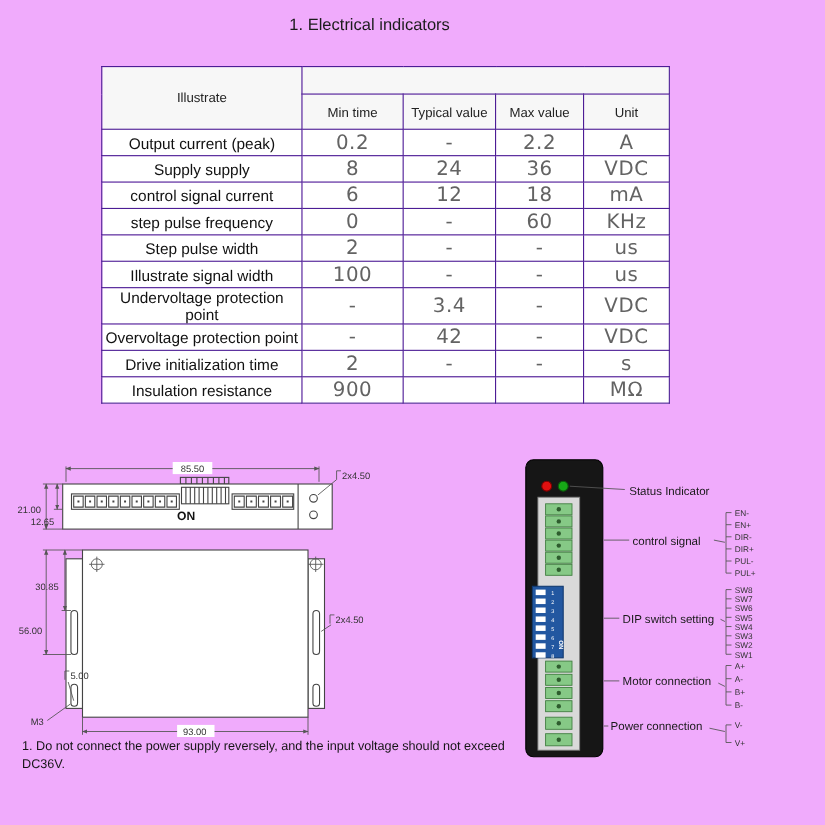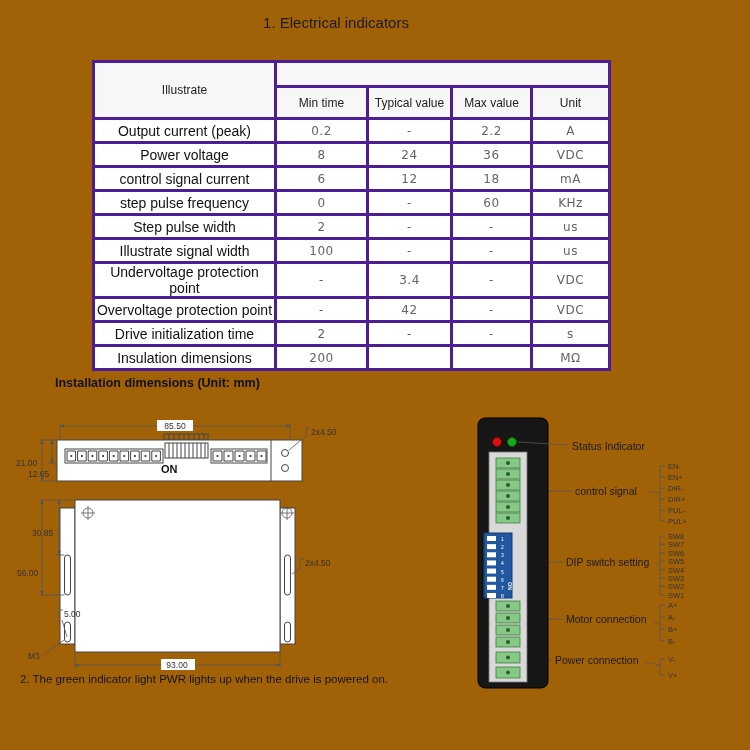--- a/index.html
+++ b/index.html
@@ -1,25 +1,25 @@
 <!DOCTYPE html>
 <html><head>
 <meta charset="utf-8">
 <style>
   *{margin:0;padding:0;box-sizing:border-box}
   html,body{width:750px;height:750px;background:#fff;font-family:"Liberation Sans",sans-serif}
-  .page{position:absolute;left:0;top:0;width:750px;height:750px;background:#a16207;overflow:hidden}
+  .page{position:absolute;left:0;top:0;width:750px;height:750px;background:#f0abfc;overflow:hidden}
   .title{position:absolute;left:136px;top:14px;width:400px;text-align:center;font-size:15px;color:#1b1b1b}
   .spec-table{position:absolute;left:92px;top:60px;border-collapse:collapse}
-  .spec-table th,.spec-table td{border:3px solid #4c1d95;text-align:center;vertical-align:middle}
+  .spec-table th,.spec-table td{border:1px solid #4c1d95;text-align:center;vertical-align:middle}
   .spec-table thead th{font-weight:normal;font-size:12px;color:#222;background:#f7f7f7}
   .th-band{height:25px}
   .hdr2 th{height:32px}
   .cell-name{font-size:14px;color:#111;height:24px;background:#fff}
-  .cell-val{font-family:"DejaVu Sans",sans-serif;font-size:12px;color:#636363;letter-spacing:.5px;background:#fff}
+  .cell-val{font-family:"DejaVu Sans",sans-serif;font-size:18px;color:#636363;letter-spacing:.5px;background:#fff}
   .install-title{position:absolute;left:55px;top:376px;font-size:12.5px;font-weight:bold;color:#111}
   .drawing{position:absolute;left:15px;top:410px}
   .driver-svg{position:absolute;left:460px;top:412px}
   .notice{position:absolute;left:20px;top:671px;width:455px;font-size:11.5px;color:#151515;line-height:1.4}
   svg text{font-family:"Liberation Sans",sans-serif}
   .dt{font-size:8.5px;fill:#333}
   .dim{stroke:#555;stroke-width:0.8;fill:none}
   .ln{stroke:#444;stroke-width:1;fill:none}
   .lbl{font-size:10.5px;fill:#1a1a1a}
   .pin-label{font-size:7.5px;fill:#333}
@@ -56,21 +56,21 @@
     </thead>
     <tbody>
         <tr>
           <td class="cell-name">Output current (peak)</td>
           <td class="cell-val">0.2</td>
           <td class="cell-val">-</td>
           <td class="cell-val">2.2</td>
           <td class="cell-val">A</td>
         </tr>
         <tr>
-          <td class="cell-name">Power voltage</td>
+          <td class="cell-name">Supply supply</td>
           <td class="cell-val">8</td>
           <td class="cell-val">24</td>
           <td class="cell-val">36</td>
           <td class="cell-val">VDC</td>
         </tr>
         <tr>
           <td class="cell-name">control signal current</td>
           <td class="cell-val">6</td>
           <td class="cell-val">12</td>
           <td class="cell-val">18</td>
@@ -112,30 +112,29 @@
           <td class="cell-val">VDC</td>
         </tr>
         <tr>
           <td class="cell-name">Drive initialization time</td>
           <td class="cell-val">2</td>
           <td class="cell-val">-</td>
           <td class="cell-val">-</td>
           <td class="cell-val">s</td>
         </tr>
         <tr>
-          <td class="cell-name">Insulation dimensions</td>
-          <td class="cell-val">200</td>
+          <td class="cell-name">Insulation resistance</td>
+          <td class="cell-val">900</td>
           <td class="cell-val"></td>
           <td class="cell-val"></td>
           <td class="cell-val">MΩ</td>
         </tr>
       </tbody>
   </table>
 
-  <div class="install-title">Installation dimensions (Unit: mm)</div>
 
   <svg class="drawing" width="330" height="272" viewBox="0 0 330 272">
     <defs>
       <marker id="ar" viewBox="0 0 10 10" refX="9" refY="5" markerWidth="6" markerHeight="6" orient="auto-start-reverse">
         <path d="M0 1 L10 5 L0 9 z" fill="#555"></path>
       </marker>
     </defs>
 
     <g class="ln">
       <rect x="149" y="24" width="44" height="6"></rect>
@@ -300,16 +299,16 @@
         <text x="208" y="208" class="pin-label">A-</text>
         <text x="208" y="220" class="pin-label">B+</text>
         <text x="208" y="232" class="pin-label">B-</text>
         <path d="M200 247 V263 M200 247 h5 M200 263 h5" stroke="#555" stroke-width="0.8" fill="none"></path>
         <text x="208" y="250" class="pin-label">V-</text>
         <text x="208" y="266" class="pin-label">V+</text>
       </g>
   </svg>
 
   <div class="notice">
-    <div class="notice-line">2. The green indicator light PWR lights up when the drive is powered on.</div>
+    <div class="notice-line">1. Do not connect the power supply reversely, and the input voltage should not exceed DC36V.</div>
   </div>
 
 </div>
 
 </body></html>

